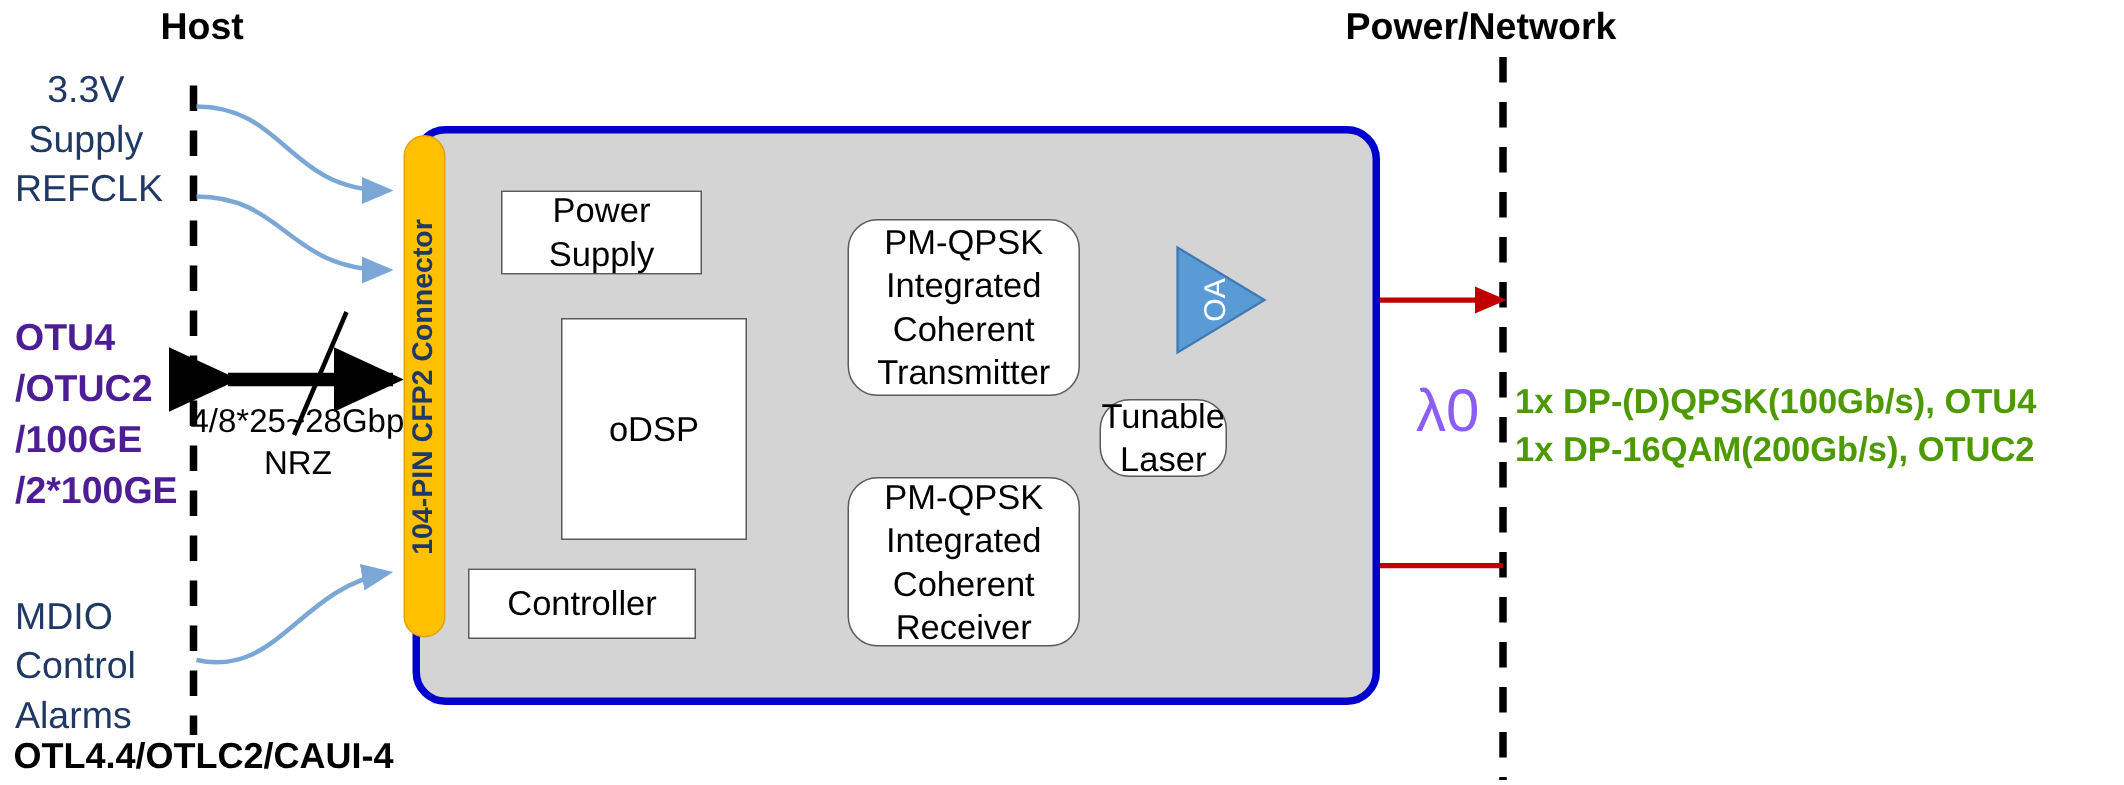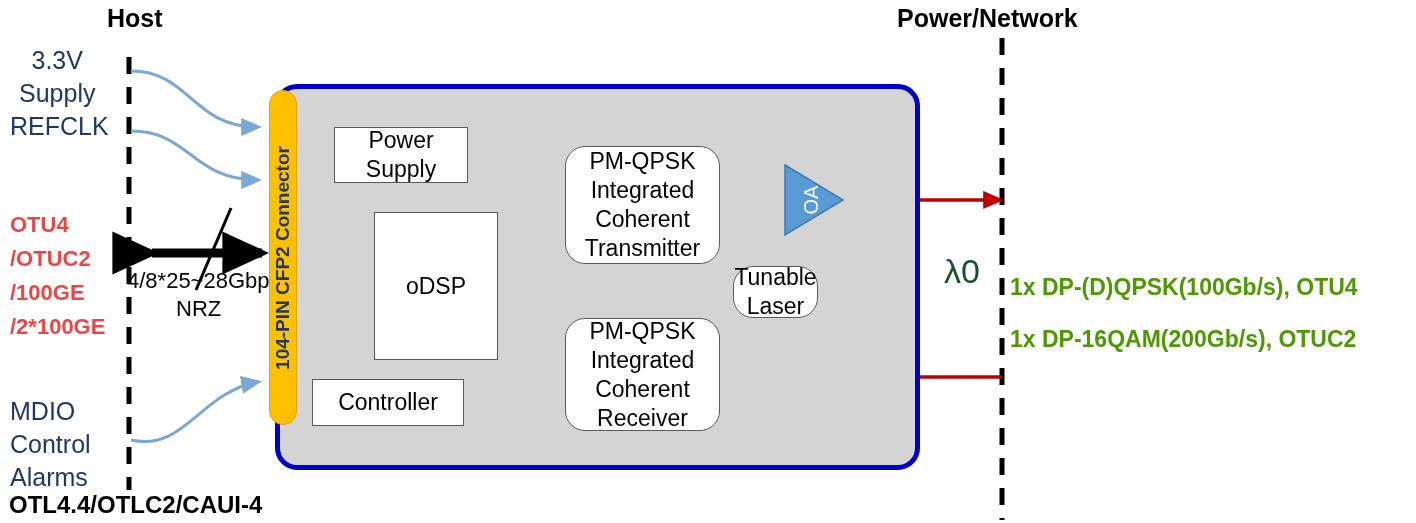--- a/index.html
+++ b/index.html
@@ -31,22 +31,22 @@
   }
 
   
   .hostlbl {
     color: #1F3864;
     font-size: 25px;
     line-height: 33px;
     white-space: nowrap;
   }
   .hostlbl-bold {
-    color: #ef4444;
-    font-size: 22px;
+    color: #4c1d95;
+    font-size: 25px;
     font-weight: bold;
     line-height: 34px;
     white-space: nowrap;
   }
   .blackstd {
     color: #000000;
     font-size: 22px;
     line-height: 28px;
     white-space: nowrap;
   }
@@ -118,33 +118,32 @@
     transform: translate(-60%,-50%) rotate(-90deg);
     font-size: 20px;
     color: #FFFFFF;
     font-weight: normal;
     white-space: nowrap;
   }
 
   
   #lambda {
     left: 944px; top: 252px;
-    font-size: 34px;
-    color: #14532d;
+    font-size: 40px;
+    color: #8b5cf6;
     white-space: nowrap;
   }
 
   
   .greenlbl {
     color: #4C9A00;
     font-size: 23px;
     font-weight: bold;
     line-height: 32px;
     white-space: nowrap;
-    margin-top: 20px;
   }
 </style>
 </head>
 <body>
 
 <div id="root">
 
   <svg class="layer" viewBox="0 0 1416 523">
     <defs>
       <marker id="ah-lightblue" markerWidth="7" markerHeight="7" refX="5.6" refY="3" orient="auto">

